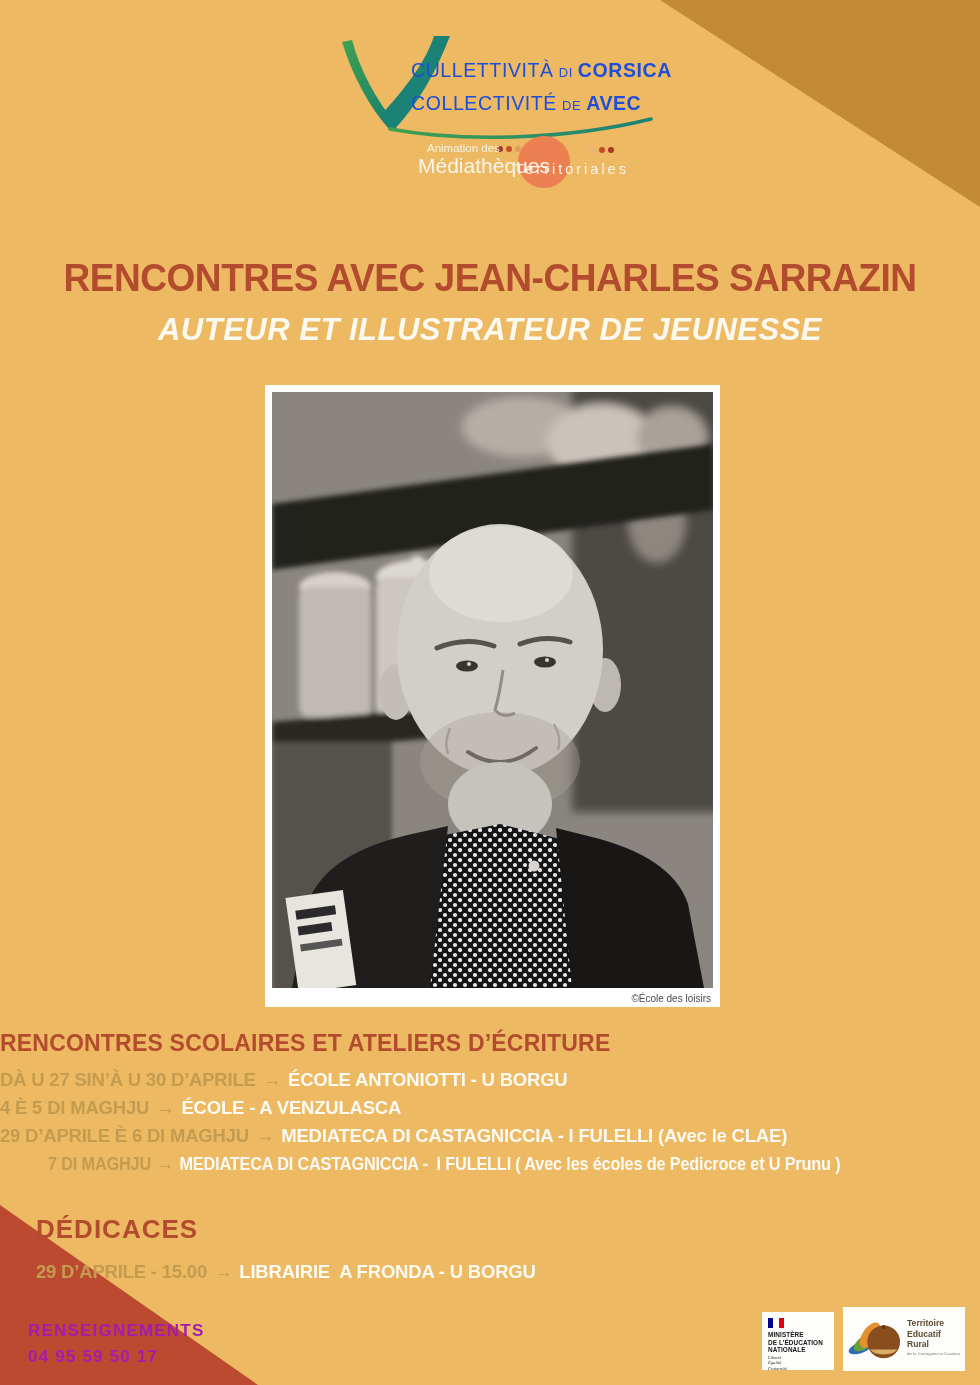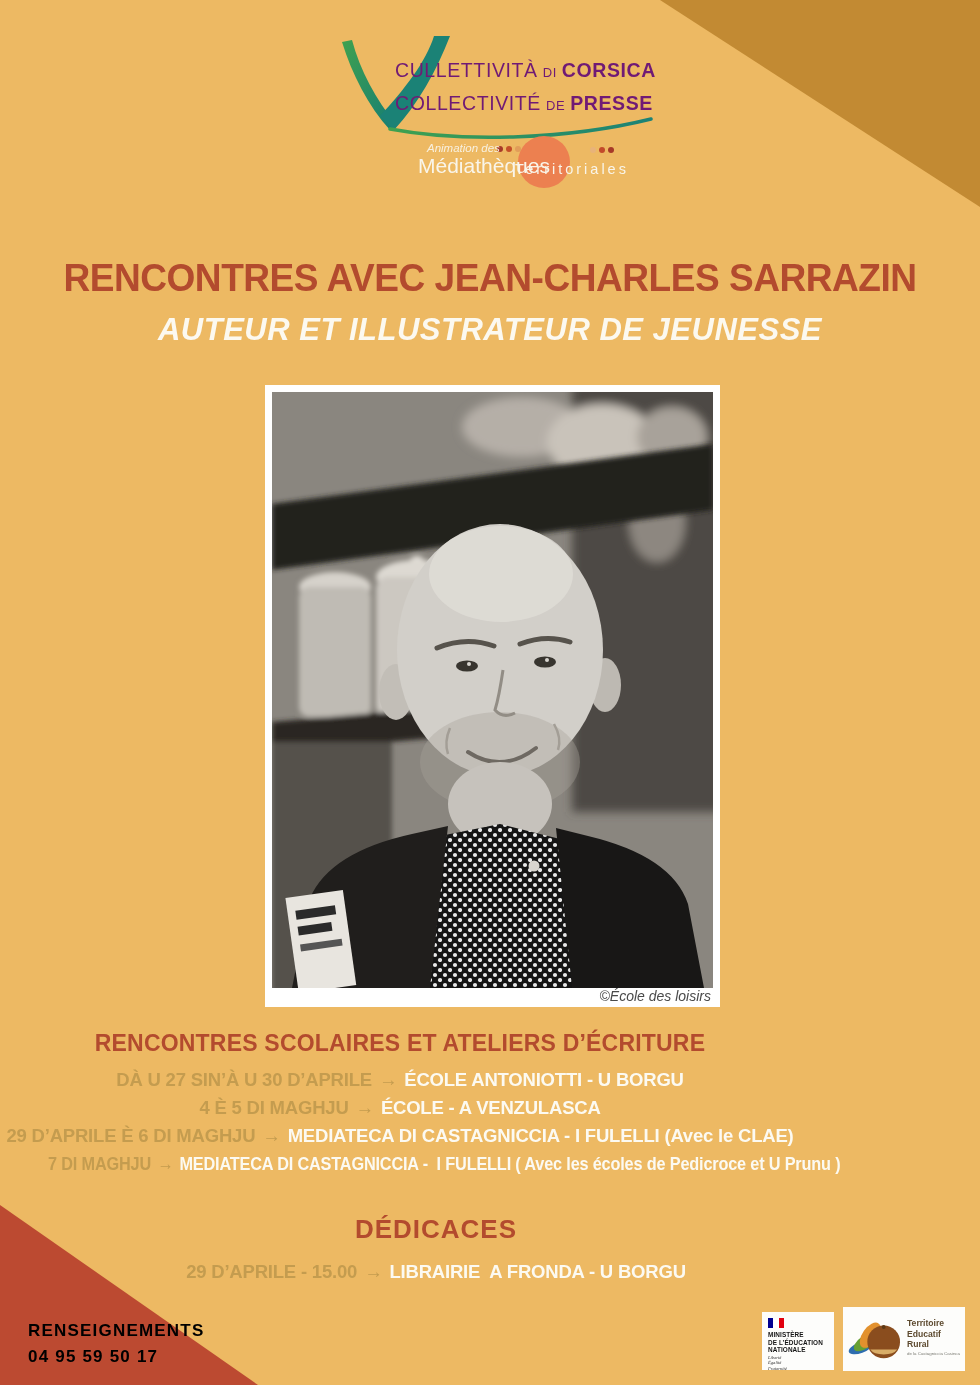--- a/index.html
+++ b/index.html
@@ -8,57 +8,57 @@
 
   
   .tri-tr{position:absolute;left:660px;top:0;width:320px;height:207px;background:#c28a33;
           clip-path:polygon(0 0,100% 0,100% 100%);}
   .tri-bl{position:absolute;left:0;top:1205px;width:258px;height:180px;background:#bc4a31;
           clip-path:polygon(0 0,100% 100%,0 100%);}
 
   
   .check-svg{position:absolute;left:332px;top:36px;width:125px;height:108px;}
   .swoosh-svg{position:absolute;left:335px;top:112px;width:322px;height:34px;}
-  .org-lines{position:absolute;left:395px;top:55px;color:#701a75;}
+  .org-lines{position:absolute;left:411px;top:55px;color:#1d4ed8;}
   .org-line{font-size:19.5px;letter-spacing:.6px;line-height:30px;font-weight:400;white-space:nowrap;}
   .org-line .sm{font-size:13px;margin:0 5px;}
   .org-line b{font-weight:700;}
 
   .medias{position:absolute;left:385px;top:140px;width:260px;height:56px;color:#f9f5ea;}
   .medias .circle{position:absolute;left:133px;top:-4px;width:52px;height:52px;border-radius:50%;background:#ec8050;}
-  .medias .m1{position:absolute;left:42px;top:2px;font-size:11.5px;opacity:.92;font-style:italic;}
+  .medias .m1{position:absolute;left:42px;top:2px;font-size:11.5px;opacity:.92;}
   .medias .m2{position:absolute;left:33px;top:14px;font-size:21px;}
   .medias .m3{position:absolute;left:130px;top:21px;font-size:14.5px;letter-spacing:3px;}
   .dot{position:absolute;width:6px;height:6px;border-radius:50%;}
 
   .title{position:absolute;left:0;top:256px;width:980px;margin:0;text-align:center;
          font-size:39px;font-weight:700;color:#b34b2e;letter-spacing:-.5px;
          transform:scaleX(.95);transform-origin:50% 50%;white-space:nowrap;}
   .subtitle{position:absolute;left:0;top:312px;width:980px;margin:0;text-align:center;
          font-size:31px;font-weight:700;font-style:italic;color:#fcf9f0;letter-spacing:.5px;white-space:nowrap;}
 
   
   .photo{position:absolute;left:265px;top:385px;width:455px;height:622px;margin:0;background:#ffffff;}
   .photo svg{position:absolute;left:7px;top:7px;width:441px;height:596px;display:block;}
-  .photo figcaption{position:absolute;right:9px;bottom:3px;font-size:14px;color:#4a4a4a;font-style:italic;}
-
-  
-  .sched{position:absolute;left:0;width:800px;text-align:center;color:#fcfaf2;}
+  .photo figcaption{position:absolute;right:9px;bottom:3px;font-size:10px;color:#4a4a4a;}
+
+  
+  .sched{position:absolute;left:0;width:800px;color:#fcfaf2;}
   .sched h3{margin:0 0 9px 0;font-size:23px;font-weight:700;color:#b34b2e;letter-spacing:.2px;}
   .ev{font-size:18.5px;font-weight:700;line-height:28px;white-space:nowrap;letter-spacing:-.2px;}
   .ev .date,.ev .arrow{color:#c49c4f;white-space:pre;}
   .ev .arrow{margin:0 7px;font-weight:400;}
   .ev .venue{color:#fcfaf2;white-space:pre;}
   .s88{transform:scaleX(.88);transform-origin:50% 50%;}
   .sec-scolaires{top:1030px;}
   .sec-dedicaces{top:1214px;margin-left:36px;}
   .sec-dedicaces h3{font-size:26px;letter-spacing:1px;margin-bottom:13px;}
 
   
-  .rens{position:absolute;left:28px;top:1318px;color:#000000;font-weight:700;
+  .rens{position:absolute;left:28px;top:1318px;color:#a21caf;font-weight:700;
         font-size:17px;letter-spacing:1.2px;line-height:26px;white-space:nowrap;}
 
   
   .min-box{position:absolute;left:762px;top:1312px;width:72px;height:58px;background:#fdfdfb;}
   .min-box .flag{position:absolute;left:6px;top:6px;width:16px;height:10px;display:flex;}
   .min-box .flag span{flex:1;height:100%;}
   .flag .fb{background:#000091;} .flag .fw{background:#ffffff;} .flag .fr{background:#e1000f;}
   .min-t{position:absolute;left:6px;top:19px;font-size:6.4px;font-weight:700;color:#141414;line-height:7.6px;letter-spacing:.1px;}
   .devise{position:absolute;left:6px;top:43px;font-size:4.6px;font-style:italic;color:#333;
           line-height:5.4px;font-family:"Liberation Serif","DejaVu Serif",serif;}
@@ -91,21 +91,21 @@
     <defs>
       <linearGradient id="lg2" x1="0" y1="0" x2="1" y2="0">
         <stop offset="0" stop-color="#3fa14f"></stop>
           <stop offset="1" stop-color="#1b8276"></stop>
       </linearGradient>
     </defs>
     <path d="M55,17 C130,31 235,27 316,7" stroke="url(#lg2)" stroke-width="3.5" fill="none" stroke-linecap="round"></path>
   </svg>
   <div class="org-lines">
     <div class="org-line"><span>CULLETTIVITÀ</span><span class="sm">DI</span><b>CORSICA</b></div>
-    <div class="org-line"><span>COLLECTIVITÉ</span><span class="sm">DE</span><b>PRESSE</b></div>
+    <div class="org-line"><span>COLLECTIVITÉ</span><span class="sm">DE</span><b>AVEC</b></div>
   </div>
 
   <div class="medias">
     <span class="circle"></span>
     <span class="dot" style="left:112px;top:6px;background:#a63928;"></span>
     <span class="dot" style="left:121px;top:6px;background:#c44f28;"></span>
     <span class="dot" style="left:130px;top:6px;background:#d98a54;opacity:.6;"></span>
     <span class="dot" style="left:205px;top:7px;background:#e5b183;opacity:.7;"></span>
     <span class="dot" style="left:214px;top:7px;background:#c24a2a;"></span>
     <span class="dot" style="left:223px;top:7px;background:#a63928;"></span>

